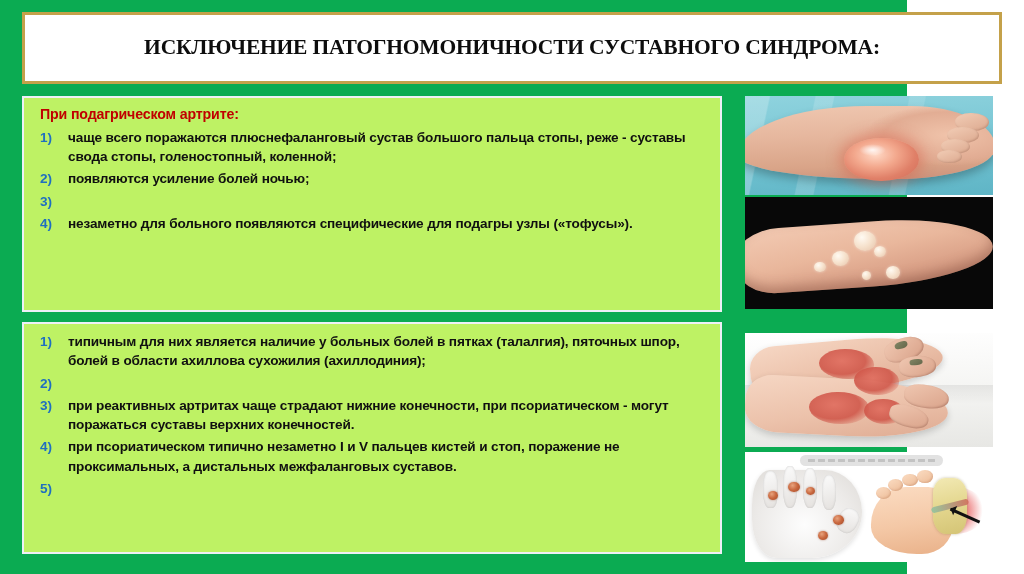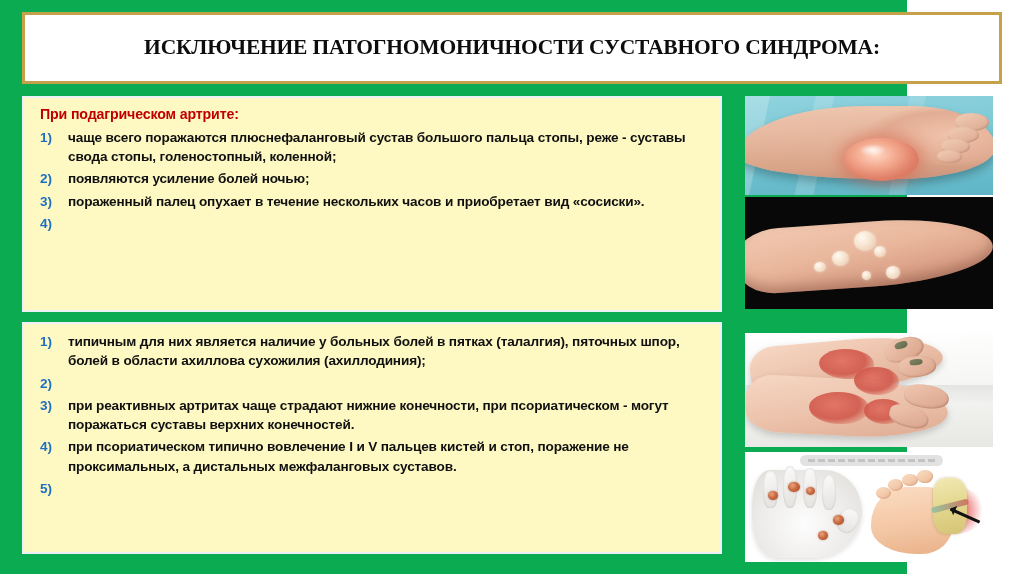--- a/index.html
+++ b/index.html
@@ -33,21 +33,21 @@
     line-height:1.28;
     color:#0d0d0d;
     text-align:center;
     letter-spacing:-0.2px;
   }
   .title-line{ white-space:nowrap; }
 
   
   .panel{
     position:absolute;
-    background:#fef9c3;
+    background:#bef264;
     border:2px solid #eef0f7;
     padding:8px 10px 6px 16px;
   }
   #panel-gout   { left:22px; top:96px;  width:700px; height:216px; }
   #panel-spa    { left:22px; top:322px; width:700px; height:232px; }
 
   .panel-heading{
     color:#c00000;
     font-weight:bold;
     font-size:14.2px;
@@ -325,44 +325,44 @@
       <li class="item">
         <span class="marker">1)</span>
         <span class="item-text">чаще всего поражаются плюснефаланговый сустав большого пальца стопы, реже - суставы свода стопы, голеностопный, коленной;</span>
       </li>
       <li class="item">
         <span class="marker">2)</span>
         <span class="item-text">появляются усиление болей ночью;</span>
       </li>
       <li class="item">
         <span class="marker">3)</span>
-        <span class="item-text">пораженный палец опухает в течение нескольких часов и приобретает вид «сосиски».</span>
       </li>
       <li class="item">
         <span class="marker">4)</span>
+        <span class="item-text">незаметно для больного появляются специфические для подагры узлы («тофусы»).</span>
       </li>
     </ol>
   </div>
 
   <div class="panel" id="panel-spa">
     <ol class="items">
       <li class="item">
         <span class="marker">1)</span>
         <span class="item-text">типичным для них является наличие у больных болей в пятках (талалгия), пяточных шпор, болей в области ахиллова сухожилия (ахиллодиния);</span>
       </li>
       <li class="item">
         <span class="marker">2)</span>
       </li>
       <li class="item">
         <span class="marker">3)</span>
         <span class="item-text">при реактивных артритах чаще страдают нижние конечности, при псориатическом - могут поражаться суставы верхних конечностей.</span>
       </li>
       <li class="item">
         <span class="marker">4)</span>
-        <span class="item-text">при псориатическом типично вовлечение I и V пальцев кистей и стоп, поражение не проксимальных, а дистальных межфаланговых суставов.</span>
+        <span class="item-text">при псориатическом типично незаметно I и V пальцев кистей и стоп, поражение не проксимальных, а дистальных межфаланговых суставов.</span>
       </li>
       <li class="item">
         <span class="marker">5)</span>
       </li>
     </ol>
   </div>
 
   <div class="photo" id="photo-gout-foot">
     <div class="drape"></div>
     <div class="foot-shape"></div>

